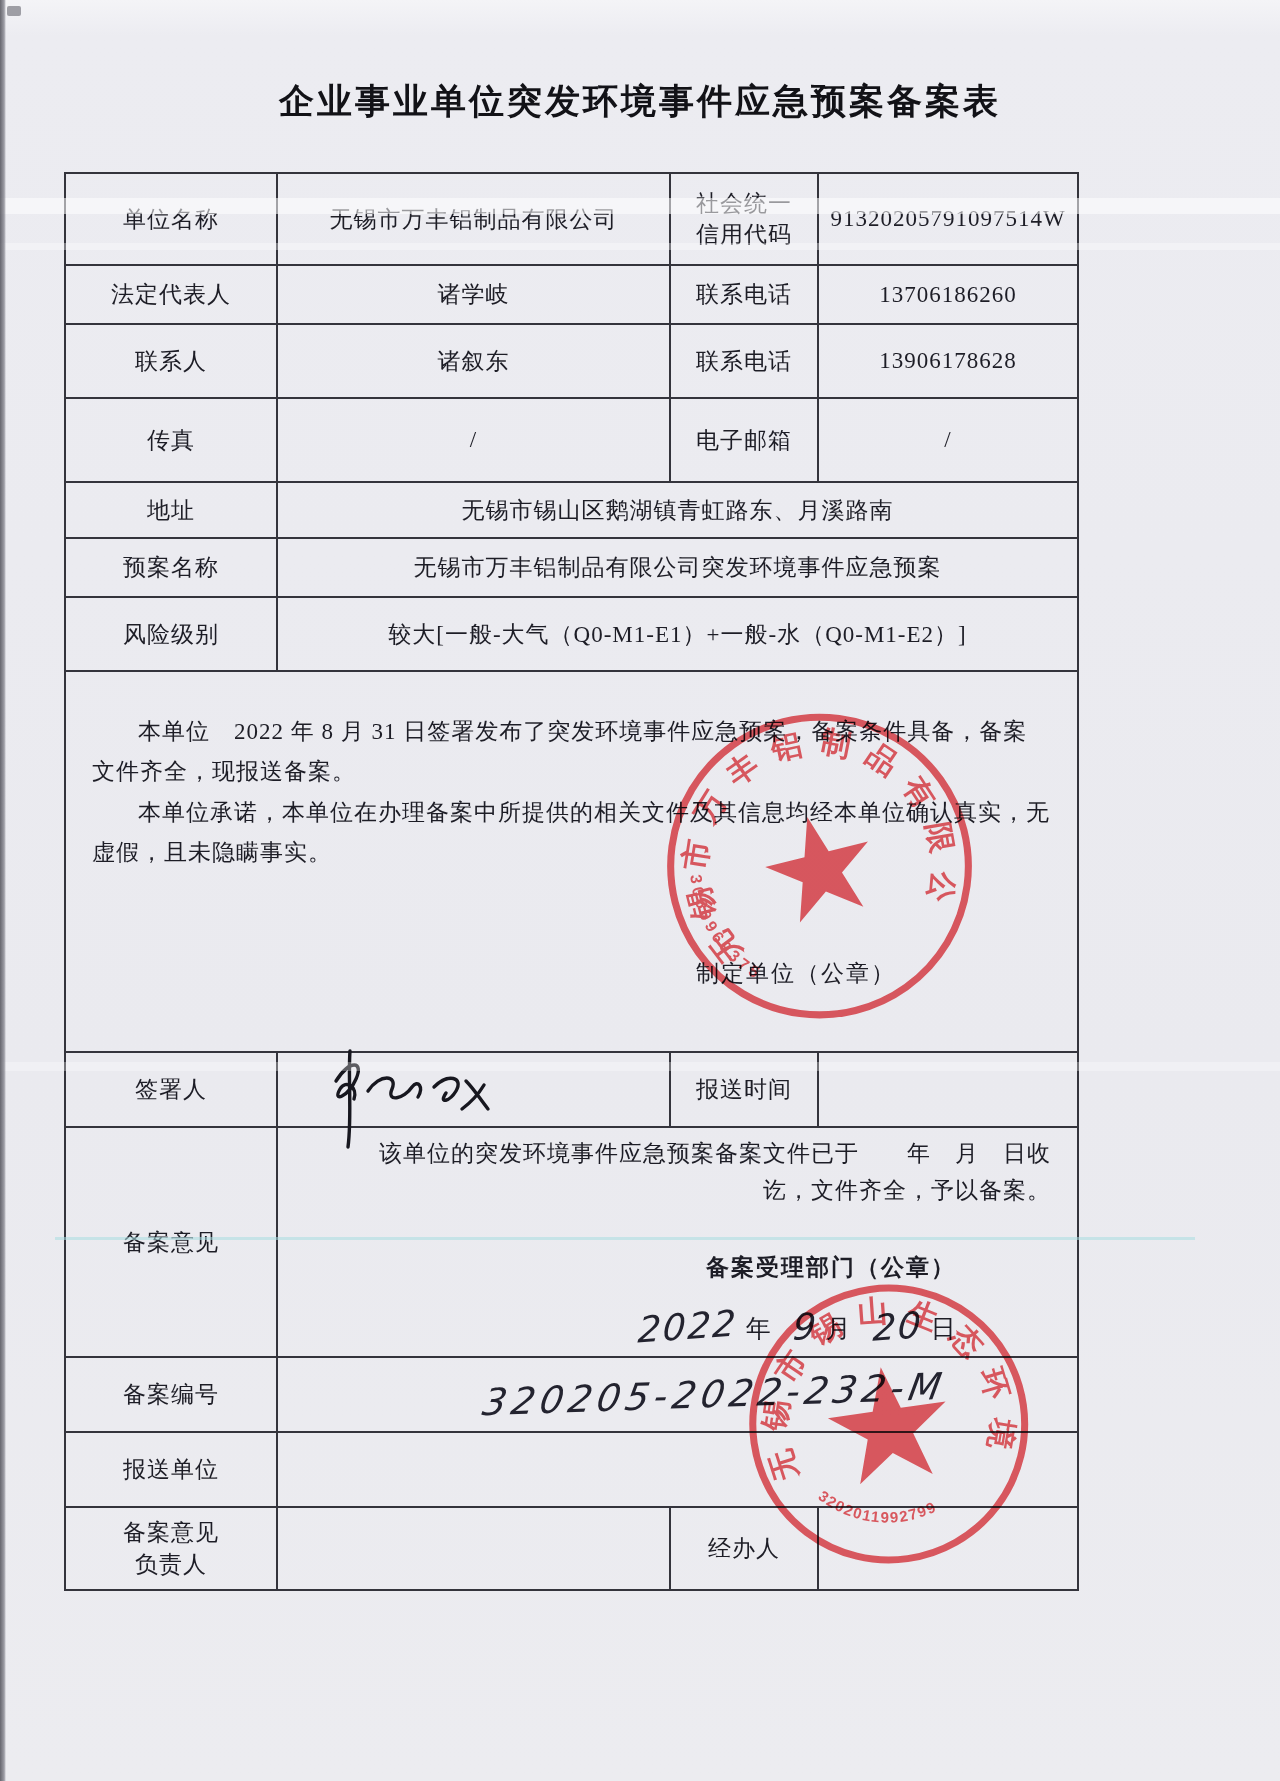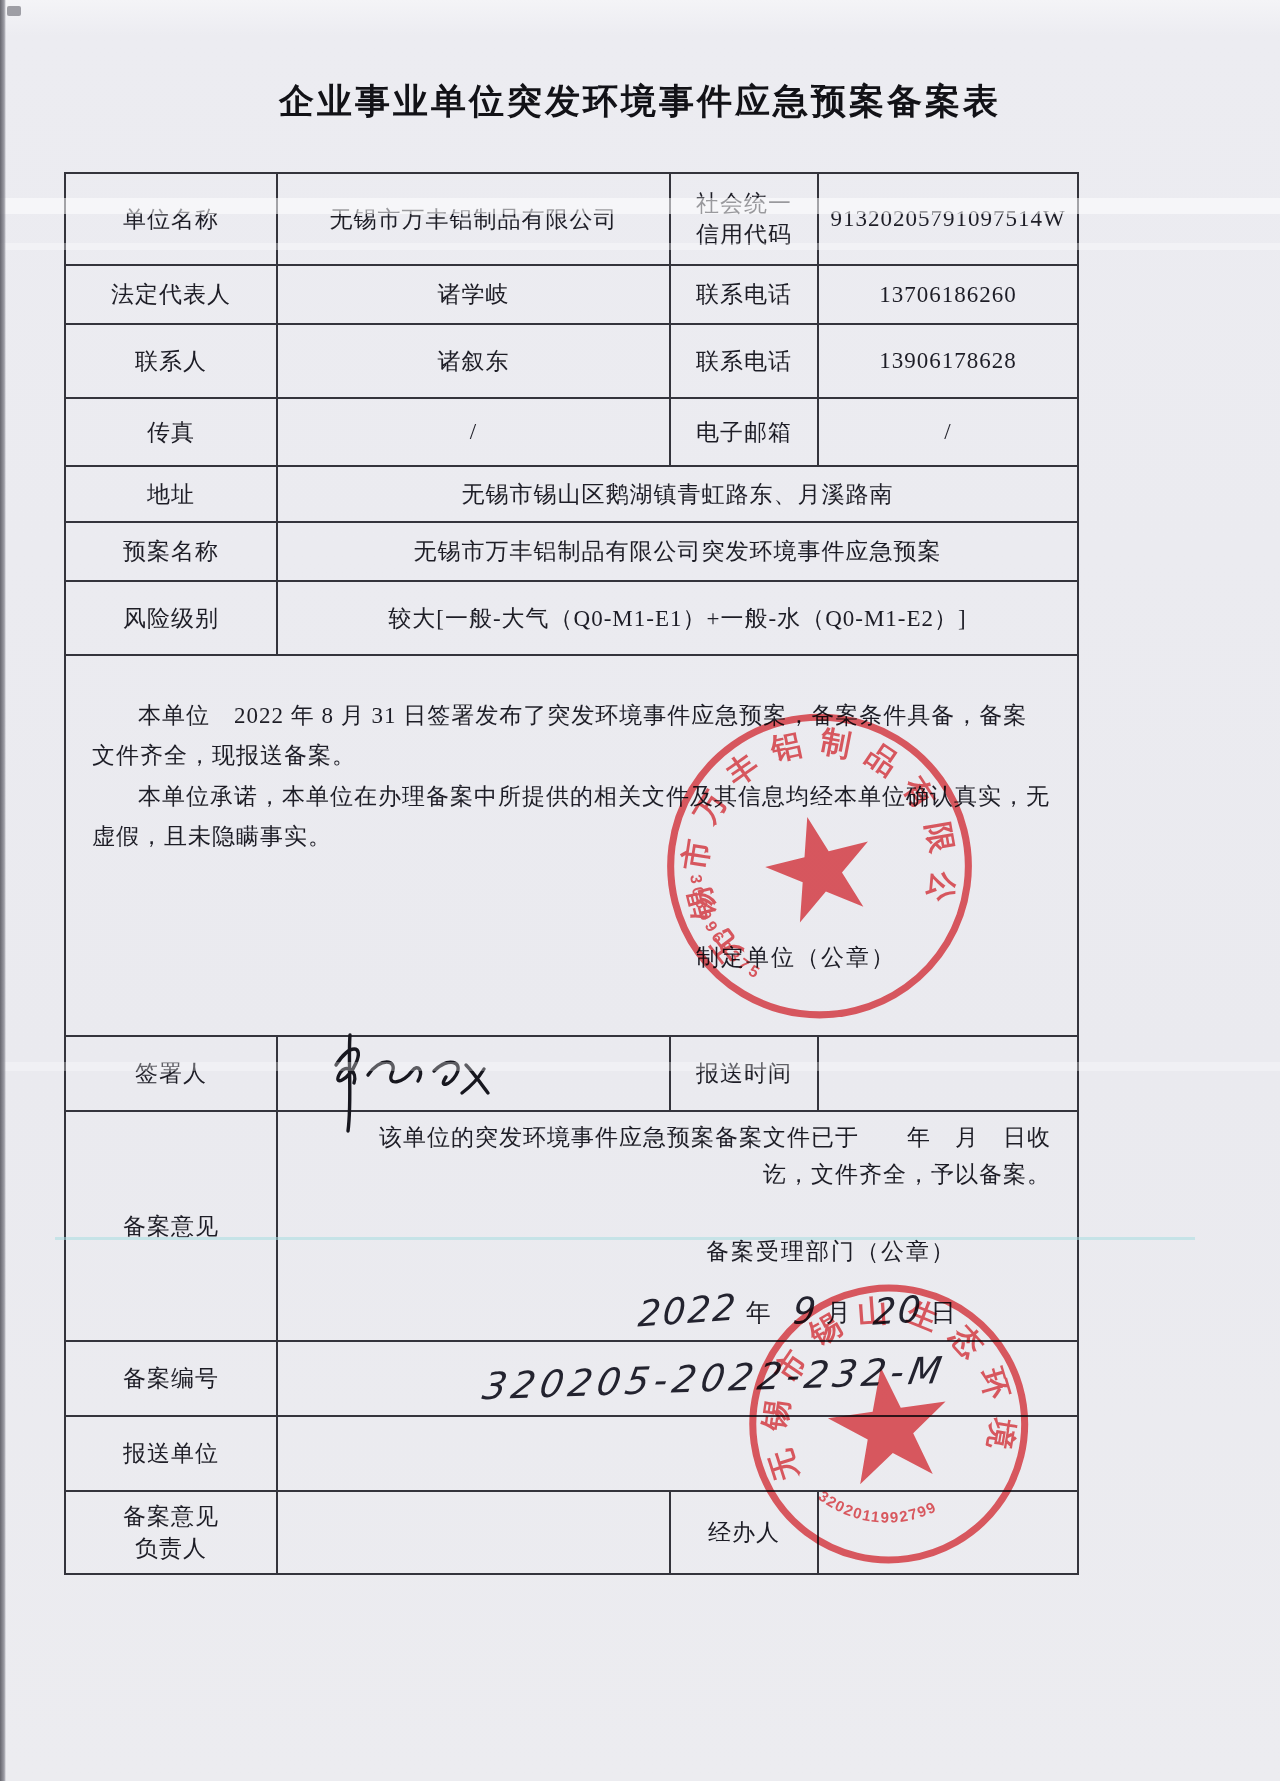--- a/index.html
+++ b/index.html
@@ -33,34 +33,34 @@
 
   table.form {
     position:absolute; left:64px; top:172px; width:1013px;
     border-collapse:collapse; table-layout:fixed;
   }
   .form td {
     border:2px solid #34343c; text-align:center; vertical-align:middle;
     font-size:23px; color:#1d1d26; padding:2px 6px; letter-spacing:1px;
   }
   .pre { white-space:pre-line; line-height:1.35; }
-  .h92{height:92px}.h76{height:59px}.h74{height:74px}.h88{height:68px}
+  .h92{height:92px}.h76{height:59px}.h74{height:74px}.h88{height:84px}
   .h78{height:56px}.h75{height:75px}.h230{height:230px}.h83{height:83px}
   .h405{height:381px}
 
   td.decl {
     text-align:left; vertical-align:top; padding:40px 26px 0 26px; position:relative;
   }
   .decl p { text-indent:2em; line-height:1.75; letter-spacing:1px; }
   .seal-caption { position:absolute; left:630px; top:286px; font-size:23px; letter-spacing:2px; }
 
   td.opinion-cell { position:relative; text-align:left; vertical-align:top; }
   .opinion-text { position:absolute; left:0; top:8px; right:0; padding:0 26px 0 8px;
     text-indent:2em; line-height:1.6; letter-spacing:1px; text-align:right; }
-  .dept-caption { position:absolute; left:428px; top:124px; font-size:23px; letter-spacing:2px; }
+  .dept-caption { position:absolute; left:428px; top:124px; font-size:23px; letter-spacing:2px;font-weight:bold; }
   .date-line { position:absolute; left:352px; top:176px; font-size:25px; letter-spacing:4px; white-space:nowrap; }
 
   .hw { font-family:"DejaVu Sans", sans-serif; font-style:italic; display:inline-block;
     color:#23232f; transform:rotate(-4deg) skewX(-8deg); }
   .hw-date { font-size:36px; letter-spacing:2px; margin:0 8px; position:relative; top:2px; }
   .hw-number { font-size:37px; letter-spacing:5px; transform:rotate(-2deg) skewX(-12deg); }
 
   td.filing-cell { text-align:left; padding-left:205px; position:relative; }
   td.sign-cell { position:relative; }
   .sig-svg { position:absolute; left:28px; top:-6px; overflow:visible; }

